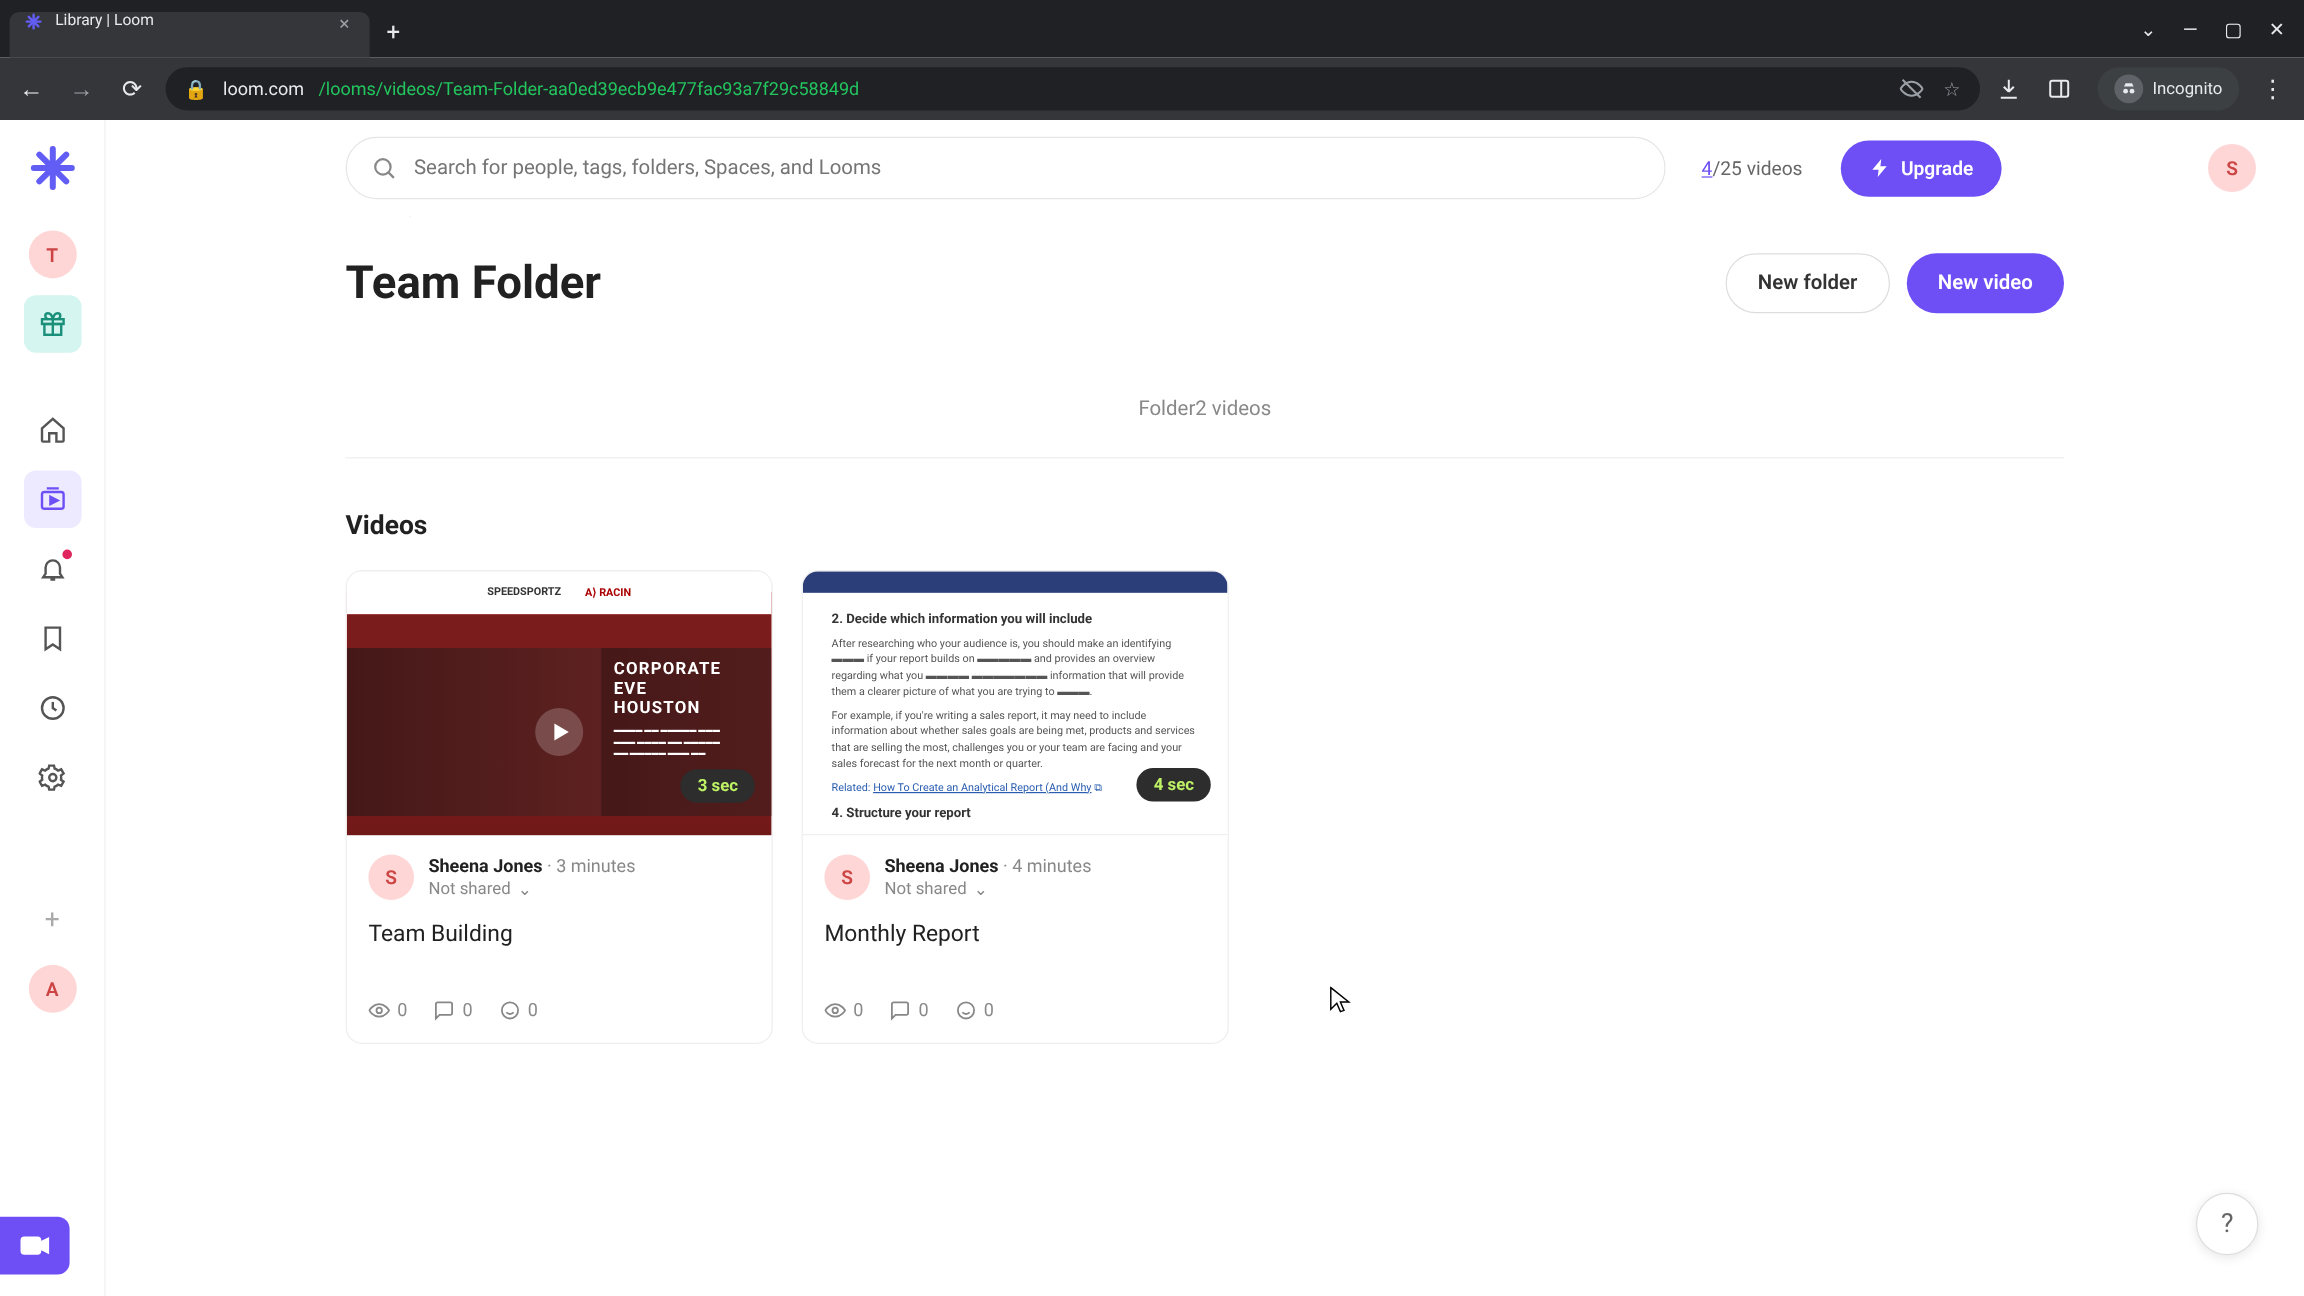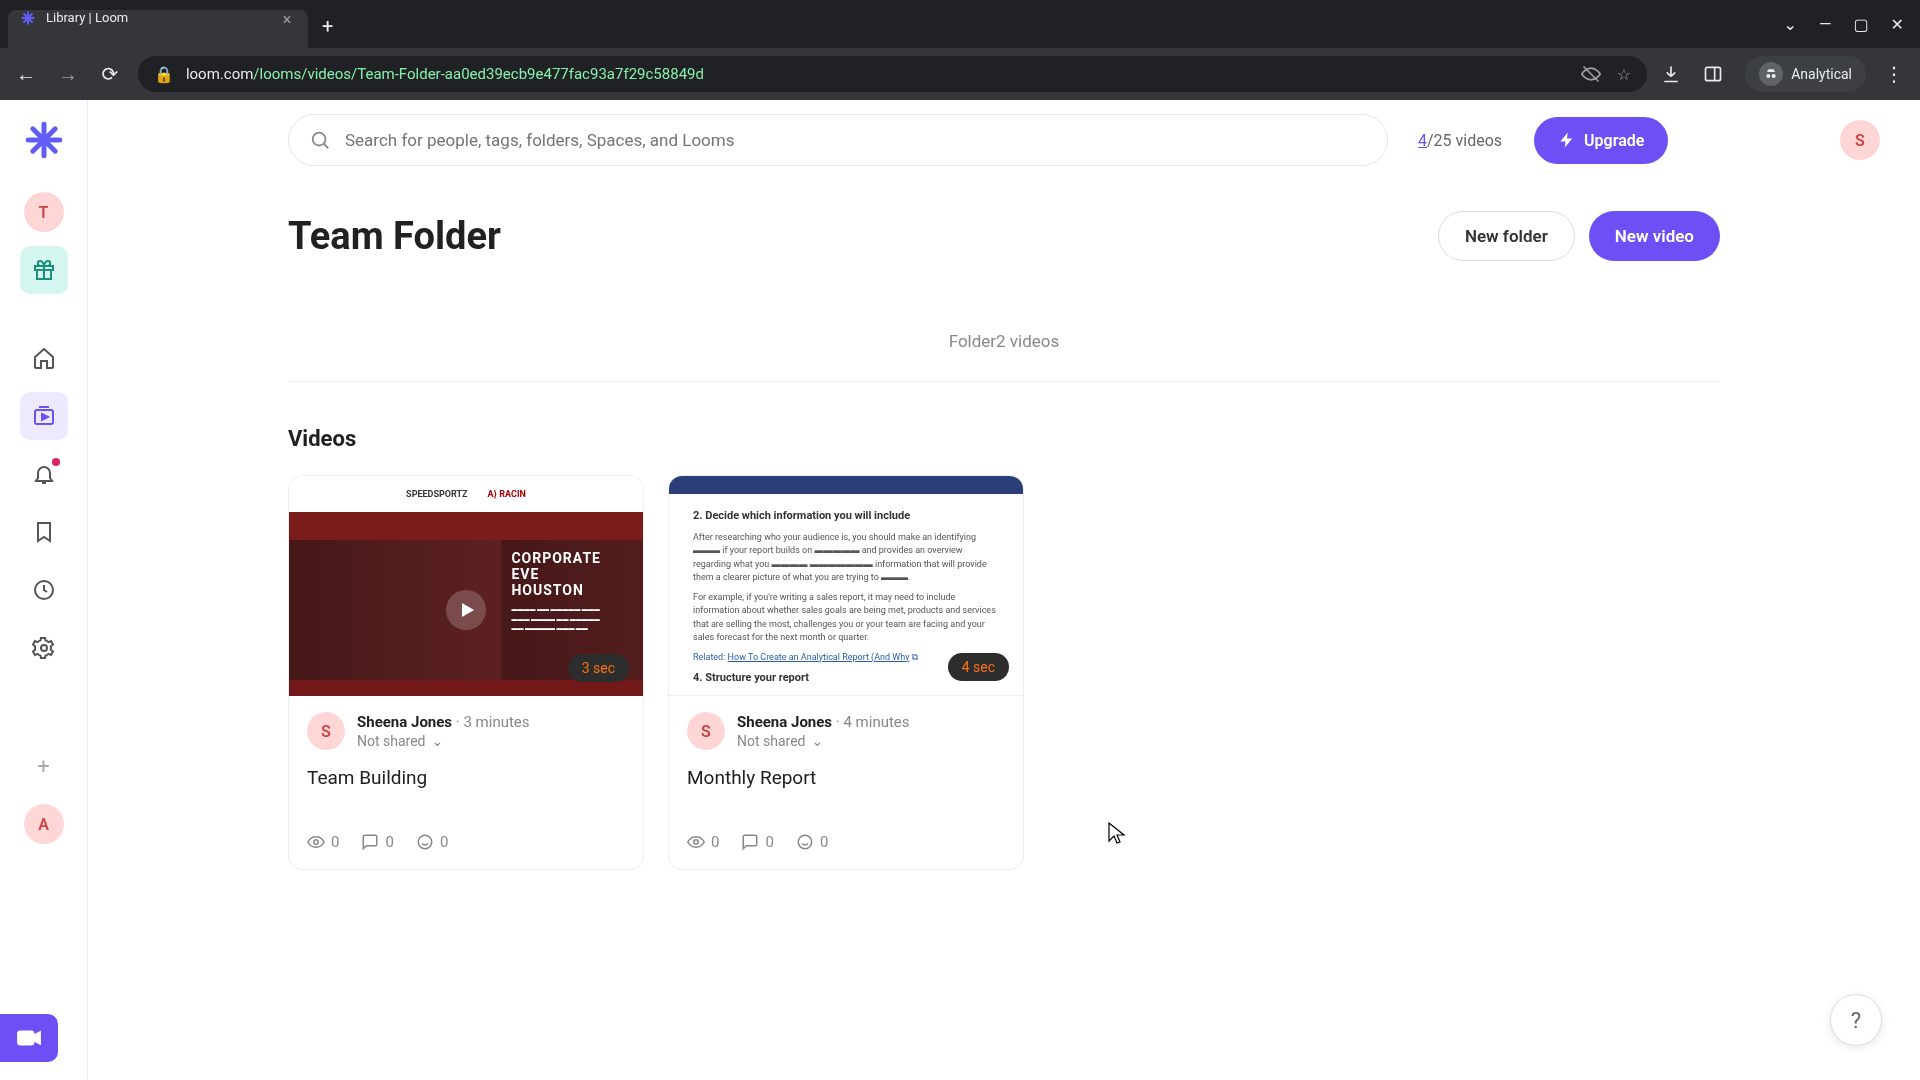--- a/index.html
+++ b/index.html
@@ -17,21 +17,21 @@
 .chrome-controls span { cursor: pointer; }
 
 
 .address-bar { background: #35363a; height: 52px; display: flex; align-items: center; padding: 0 12px; gap: 14px; }
 .nav-btn { color: #9aa0a6; font-size: 20px; cursor: pointer; width: 28px; text-align: center; }
 .nav-btn.active { color: #e8eaed; }
 .url-box { flex: 1; background: #202124; border-radius: 24px; height: 36px; display: flex; align-items: center; padding: 0 16px; gap: 12px; }
 .url-lock { color: #9aa0a6; }
 .url-text { color: #e8eaed; font-size: 15px; flex: 1; }
 .url-text .domain { color: #e8eaed; }
-.url-text .path { color: #86efac; }
+.url-text .path { color: #22c55e; margin-left: 12px; }
 .url-icons { display: flex; gap: 16px; color: #9aa0a6; align-items: center; }
 .incognito-badge { background: #3c4043; border-radius: 20px; padding: 6px 14px; color: #e8eaed; display: flex; align-items: center; gap: 8px; font-size: 14px; }
 .incognito-icon { background: #5f6368; border-radius: 50%; width: 24px; height: 24px; display: flex; align-items: center; justify-content: center; }
 
 
 .app { display: flex; height: calc(1080px - 100px); background: #fff; }
 
 
 .rail { width: 88px; border-right: 1px solid #eee; display: flex; flex-direction: column; align-items: center; padding-top: 20px; gap: 10px; position: relative; }
 .rail-logo { width: 40px; height: 40px; margin-bottom: 18px; }
@@ -78,21 +78,21 @@
 .thumb-2 { background: #fff; border-bottom: 1px solid #eee; }
 .thumb-header { height: 18px; background: #2c3e7a; }
 .thumb-logo-strip { height: 36px; background: #fff; display: flex; align-items: center; justify-content: center; gap: 20px; font-size: 9px; font-weight: 700; color: #333; }
 .thumb-redband { height: 28px; background: #7a1c1c; }
 .thumb-body { position: relative; height: 140px; background: linear-gradient(90deg, rgba(0,0,0,0.5), rgba(0,0,0,0.2)), #8a3030; display: flex; }
 .thumb-people { flex: 1; }
 .thumb-text { width: 40%; background: rgba(0,0,0,0.25); padding: 10px; color: #fff; font-size: 10px; }
 .thumb-text .big { font-size: 14px; font-weight: 700; letter-spacing: 1px; }
 .play-circle { position: absolute; left: 50%; top: 50%; transform: translate(-50%, -50%); width: 40px; height: 40px; border-radius: 50%; background: rgba(255,255,255,0.2); display: flex; align-items: center; justify-content: center; }
 .play-circle::after { content: ""; border-left: 12px solid #fff; border-top: 7px solid transparent; border-bottom: 7px solid transparent; margin-left: 3px; }
-.duration { position: absolute; bottom: 14px; right: 14px; background: #2d2d2d; color: #f97316; border-radius: 20px; padding: 6px 14px; font-size: 14px; font-weight: 400; }
+.duration { position: absolute; bottom: 27px; right: 14px; background: #2d2d2d; color: #bef264; border-radius: 20px; padding: 6px 14px; font-size: 14px; font-weight: 700; }
 .thumb-doc { padding: 14px 24px; font-size: 9px; color: #555; line-height: 1.5; }
 .thumb-doc h4 { font-size: 11px; color: #333; margin-bottom: 6px; font-weight: 700; }
 .thumb-doc p { margin-bottom: 6px; }
 
 .card-body { padding: 16px 18px 18px; }
 .card-meta { display: flex; align-items: center; gap: 12px; }
 .card-avatar { width: 38px; height: 38px; border-radius: 50%; background: #ffd6d6; color: #c44; display: flex; align-items: center; justify-content: center; font-weight: 600; }
 .meta-text { font-size: 15px; }
 .author { font-weight: 700; color: #212121; }
 .time { color: #888; }
@@ -168,21 +168,21 @@
       </svg>
   </span>
   <div class="incognito-badge">
     <span class="incognito-icon">
       <svg width="16" height="16" viewBox="0 0 24 24" fill="#e8eaed">
           <circle cx="8" cy="15" r="3"></circle>
           <circle cx="16" cy="15" r="3"></circle>
           <path d="M6 9h12l-2-4H8z"></path>
         </svg>
     </span>
-    <span>Analytical</span>
+    <span>Incognito</span>
   </div>
   <span class="nav-btn active">⋮</span>
 </div>
 
 <div class="app">
   <div class="rail">
     <div class="rail-logo">
       <svg viewBox="0 0 24 24">
           <g fill="#625df5">
             <rect x="10.5" y="1" width="3" height="22" rx="1.5"></rect>

